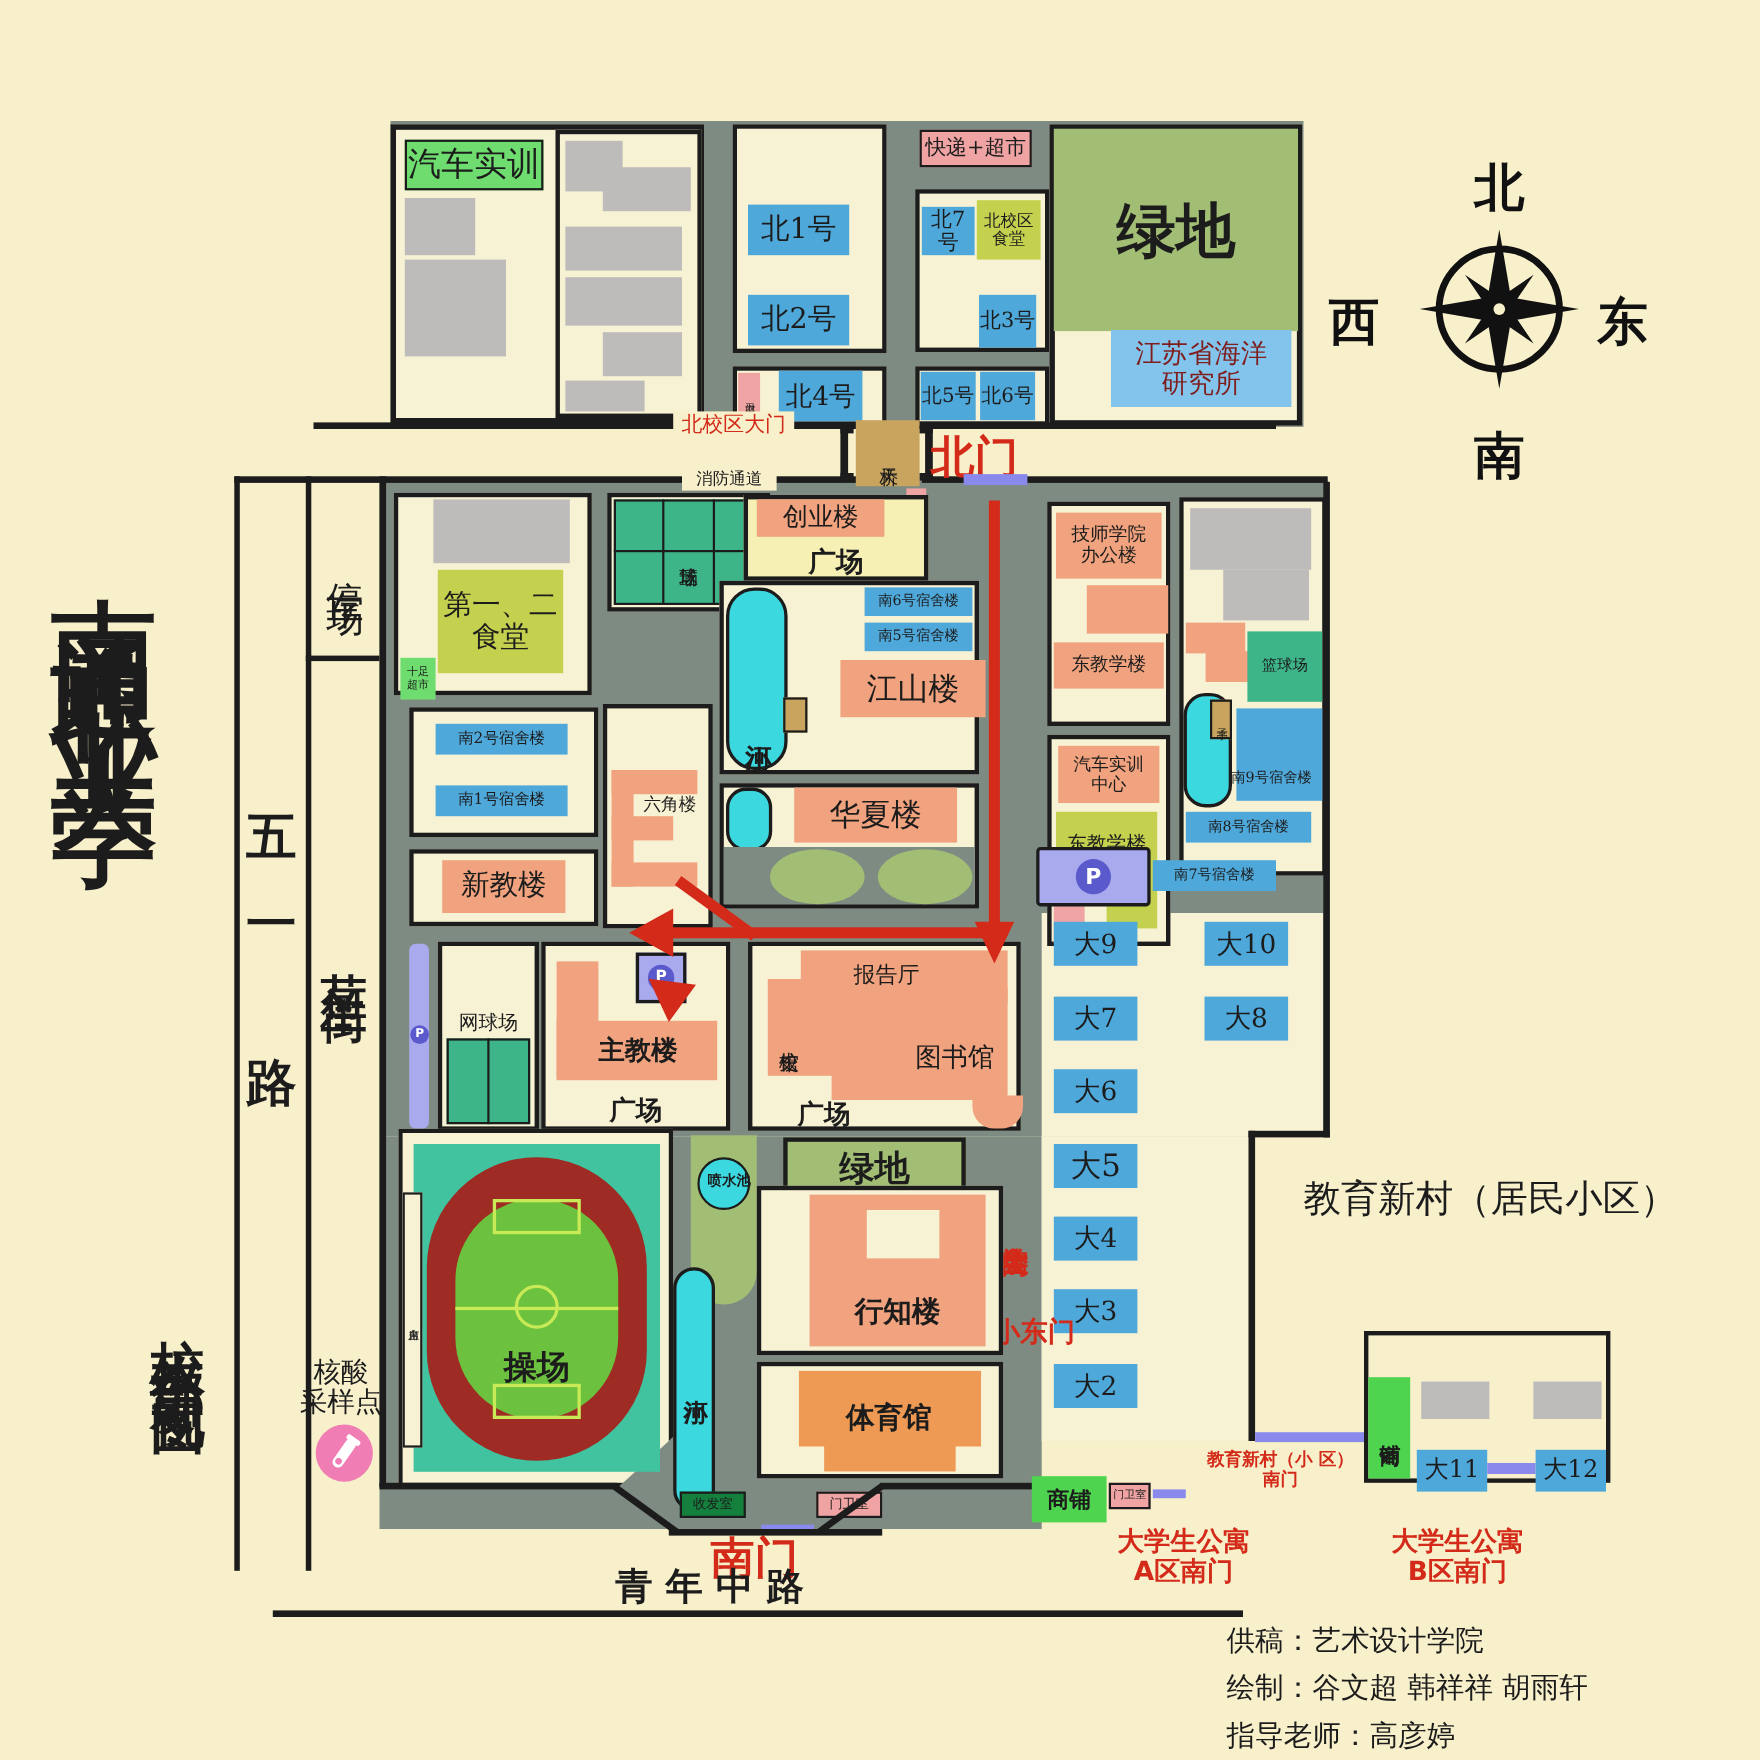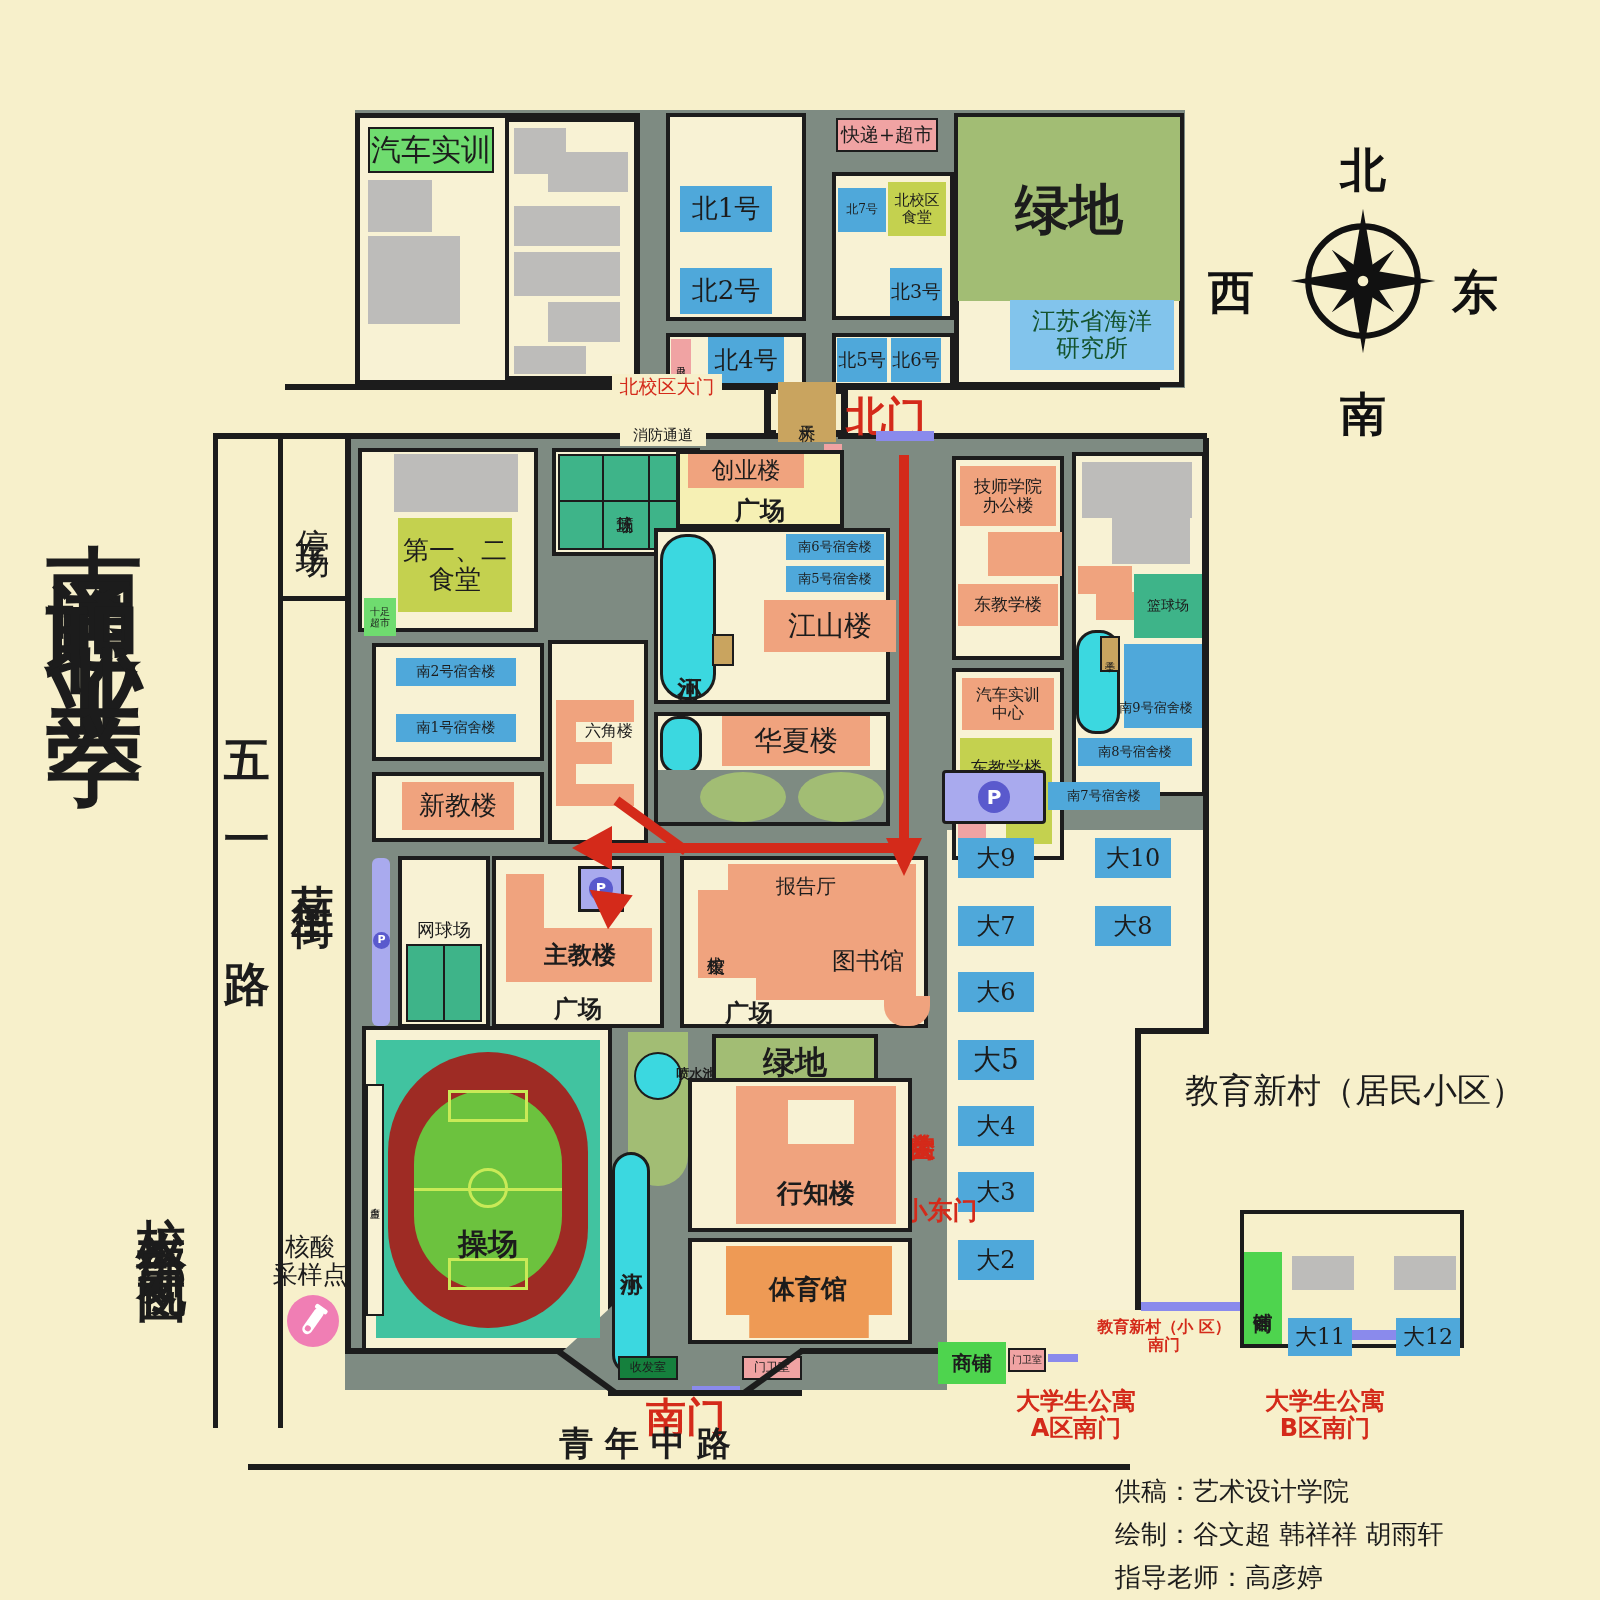--- a/index.html
+++ b/index.html
@@ -67,30 +67,30 @@
     <div class="el" style="left: 548px; top: 302px; width: 72px; height: 40px; background: rgb(189, 188, 186); font-size: 14px; color: rgb(28, 28, 28);"></div>
     <div class="el" style="left: 514px; top: 346px; width: 72px; height: 28px; background: rgb(189, 188, 186); font-size: 14px; color: rgb(28, 28, 28);"></div>
     <div class="el" style="left: 666px; top: 113px; width: 140px; height: 208px; background: rgb(248, 242, 212); border: 4px solid rgb(28, 28, 28); font-size: 14px; color: rgb(28, 28, 28);"></div>
     <div class="el serif" style="left: 680px; top: 186px; width: 92px; height: 46px; background: rgb(79, 168, 218); font-size: 26px; color: rgb(28, 28, 28);">北1号</div>
     <div class="el serif" style="left: 680px; top: 268px; width: 92px; height: 46px; background: rgb(79, 168, 218); font-size: 26px; color: rgb(28, 28, 28);">北2号</div>
     <div class="el" style="left: 666px; top: 333px; width: 140px; height: 54px; background: rgb(248, 242, 212); border: 4px solid rgb(28, 28, 28); font-size: 14px; color: rgb(28, 28, 28);"></div>
     <div class="el vtext" style="left: 671px; top: 339px; width: 20px; height: 42px; background: rgb(240, 163, 163); font-size: 9px; color: rgb(28, 28, 28);">门卫室</div>
     <div class="el serif" style="left: 708px; top: 337px; width: 76px; height: 46px; background: rgb(79, 168, 218); font-size: 24px; color: rgb(28, 28, 28);">北4号</div>
     <div class="el serif" style="left: 836px; top: 118px; width: 102px; height: 34px; background: rgb(240, 163, 163); border: 2px solid rgb(28, 28, 28); font-size: 19px; color: rgb(28, 28, 28);">快递+超市</div>
     <div class="el" style="left: 832px; top: 172px; width: 122px; height: 148px; background: rgb(248, 242, 212); border: 4px solid rgb(28, 28, 28); font-size: 14px; color: rgb(28, 28, 28);"></div>
-    <div class="el serif" style="left: 838px; top: 188px; width: 48px; height: 44px; background: rgb(79, 168, 218); font-size: 12px; color: rgb(28, 28, 28);">北7号</div>
+    <div class="el serif" style="left: 838px; top: 188px; width: 48px; height: 44px; background: rgb(79, 168, 218); font-size: 19px; color: rgb(28, 28, 28);">北7号</div>
     <div class="el serif" style="left: 888px; top: 182px; width: 58px; height: 54px; background: rgb(196, 209, 79); font-size: 15px; color: rgb(28, 28, 28);">北校区
 食堂</div>
     <div class="el serif" style="left: 890px; top: 268px; width: 52px; height: 48px; background: rgb(79, 168, 218); font-size: 19px; color: rgb(28, 28, 28);">北3号</div>
     <div class="el" style="left: 832px; top: 333px; width: 122px; height: 54px; background: rgb(248, 242, 212); border: 4px solid rgb(28, 28, 28); font-size: 14px; color: rgb(28, 28, 28);"></div>
     <div class="el serif" style="left: 837px; top: 338px; width: 50px; height: 44px; background: rgb(79, 168, 218); font-size: 18px; color: rgb(28, 28, 28);">北5号</div>
     <div class="el serif" style="left: 891px; top: 338px; width: 50px; height: 44px; background: rgb(79, 168, 218); font-size: 18px; color: rgb(28, 28, 28);">北6号</div>
     <div class="el" style="left: 954px; top: 113px; width: 230px; height: 274px; background: rgb(248, 242, 212); border: 5px solid rgb(28, 28, 28); font-size: 14px; color: rgb(28, 28, 28);"></div>
     <div class="el serif" style="left: 958px; top: 117px; width: 222px; height: 184px; background: rgb(162, 189, 116); font-size: 54px; color: rgb(28, 28, 28); font-weight: 700;">绿地</div>
-    <div class="el serif" style="left: 1010px; top: 300px; width: 164px; height: 70px; background: rgb(130, 196, 236); font-size: 24px; color: #14532d;">江苏省海洋
+    <div class="el serif" style="left: 1010px; top: 300px; width: 164px; height: 70px; background: rgb(130, 196, 236); font-size: 24px; color: #7f1d1d;">江苏省海洋
 研究所</div>
     <div class="el" style="left: 285px; top: 384px; width: 875px; height: 6px; background: rgb(28, 28, 28); font-size: 14px; color: rgb(28, 28, 28);"></div>
     <div class="el" style="left: 612px; top: 374px; width: 110px; height: 26px; background: rgb(247, 240, 203); font-size: 19px; color: rgb(212, 42, 26);">北校区大门</div>
     <div class="el" style="left: 213px; top: 433px; width: 566px; height: 6px; background: rgb(28, 28, 28); font-size: 14px; color: rgb(28, 28, 28);"></div>
     <div class="el" style="left: 838px; top: 433px; width: 369px; height: 6px; background: rgb(28, 28, 28); font-size: 14px; color: rgb(28, 28, 28);"></div>
     <div class="el" style="left: 620px; top: 424px; width: 86px; height: 22px; background: rgb(247, 240, 203); font-size: 15px; color: rgb(28, 28, 28);">消防通道</div>
     <div class="el serif vtext" style="left: 778px; top: 382px; width: 58px; height: 60px; background: rgb(201, 164, 95); font-size: 17px; color: rgb(28, 28, 28);">天桥</div>
     <div class="el" style="left: 764px; top: 387px; width: 12px; height: 50px; border-left: 7px solid rgb(28, 28, 28); border-top: 7px solid rgb(28, 28, 28); border-bottom: 7px solid rgb(28, 28, 28); font-size: 14px; color: rgb(28, 28, 28);"></div>
     <div class="el" style="left: 836px; top: 387px; width: 12px; height: 50px; border-right: 7px solid rgb(28, 28, 28); border-top: 7px solid rgb(28, 28, 28); border-bottom: 7px solid rgb(28, 28, 28); font-size: 14px; color: rgb(28, 28, 28);"></div>
     <div class="el serif" style="left: 838px; top: 394px; width: 96px; height: 44px; font-size: 40px; color: rgb(212, 42, 26); font-weight: 700;">北门</div>
@@ -210,21 +210,21 @@
     <div class="el" style="left: 388px; top: 1052px; width: 200px; height: 276px; background: rgb(158, 43, 36); border-radius: 100px; font-size: 14px; color: rgb(28, 28, 28);"></div>
     <div class="el" style="left: 414px; top: 1090px; width: 148px; height: 200px; background: rgb(108, 194, 62); border-radius: 74px; font-size: 14px; color: rgb(28, 28, 28);"></div>
     <div class="el" style="left: 414px; top: 1188px; width: 148px; height: 3px; background: rgb(201, 234, 87); font-size: 14px; color: rgb(28, 28, 28);"></div>
     <div class="el" style="left: 468px; top: 1168px; width: 40px; height: 40px; border: 3px solid rgb(201, 234, 87); border-radius: 50%; font-size: 14px; color: rgb(28, 28, 28);"></div>
     <div class="el" style="left: 448px; top: 1090px; width: 80px; height: 32px; border: 3px solid rgb(201, 234, 87); font-size: 14px; color: rgb(28, 28, 28);"></div>
     <div class="el" style="left: 448px; top: 1258px; width: 80px; height: 32px; border: 3px solid rgb(201, 234, 87); font-size: 14px; color: rgb(28, 28, 28);"></div>
     <div class="el serif" style="left: 430px; top: 1228px; width: 116px; height: 32px; font-size: 30px; color: rgb(28, 28, 28); font-weight: 700;">操场</div>
     <div class="el vtext" style="left: 366px; top: 1084px; width: 18px; height: 232px; background: rgb(248, 242, 212); border: 2px solid rgb(28, 28, 28); font-size: 10px; color: rgb(28, 28, 28);">主席台</div>
     <div class="el" style="left: 628px; top: 1032px; width: 60px; height: 154px; background: rgb(162, 189, 116); border-radius: 0px 0px 30px 30px; font-size: 14px; color: rgb(28, 28, 28);"></div>
     <div class="el" style="left: 634px; top: 1052px; width: 48px; height: 48px; background: rgb(59, 216, 224); border: 2px solid rgb(28, 28, 28); border-radius: 50%; font-size: 14px; color: rgb(28, 28, 28);"></div>
-    <div class="el" style="left: 668px; top: 1064px; width: 56px; height: 20px; font-size: 13px; color: rgb(28, 28, 28); font-weight: 700;">喷水池</div>
+    <div class="el" style="left: 635px; top: 1064px; width: 56px; height: 20px; font-size: 13px; color: rgb(28, 28, 28); font-weight: 700;">喷水池</div>
     <div class="el" style="left: 612px; top: 1152px; width: 38px; height: 222px; background: rgb(59, 216, 224); border: 3px solid rgb(28, 28, 28); border-radius: 19px; font-size: 14px; color: rgb(28, 28, 28);"></div>
     <div class="el serif vtext" style="left: 620px; top: 1210px; width: 24px; height: 90px; font-size: 22px; color: rgb(28, 28, 28); font-weight: 700;">小河</div>
     <div class="el serif" style="left: 712px; top: 1034px; width: 166px; height: 58px; background: rgb(162, 189, 116); border: 4px solid rgb(28, 28, 28); font-size: 32px; color: rgb(28, 28, 28); font-weight: 700;">绿地</div>
     <div class="el" style="left: 688px; top: 1078px; width: 224px; height: 154px; background: rgb(248, 242, 212); border: 4px solid rgb(28, 28, 28); font-size: 14px; color: rgb(28, 28, 28);"></div>
     <div class="el" style="left: 736px; top: 1086px; width: 160px; height: 138px; background: rgb(240, 163, 126); font-size: 14px; color: rgb(28, 28, 28);"></div>
     <div class="el" style="left: 788px; top: 1100px; width: 66px; height: 44px; background: rgb(248, 242, 212); font-size: 14px; color: rgb(28, 28, 28);"></div>
     <div class="el serif" style="left: 752px; top: 1180px; width: 128px; height: 28px; font-size: 26px; color: rgb(28, 28, 28); font-weight: 700;">行知楼</div>
     <div class="el" style="left: 688px; top: 1238px; width: 224px; height: 106px; background: rgb(248, 242, 212); border: 4px solid rgb(28, 28, 28); font-size: 14px; color: rgb(28, 28, 28);"></div>
     <div class="el" style="left: 726px; top: 1246px; width: 166px; height: 92px; background: rgb(238, 154, 85); clip-path: polygon(0px 0px, 100% 0px, 100% 75%, 86% 75%, 86% 100%, 14% 100%, 14% 75%, 0px 75%); font-size: 14px; color: rgb(28, 28, 28);"></div>
     <div class="el serif" style="left: 748px; top: 1276px; width: 120px; height: 28px; font-size: 26px; color: rgb(28, 28, 28); font-weight: 700;">体育馆</div>

